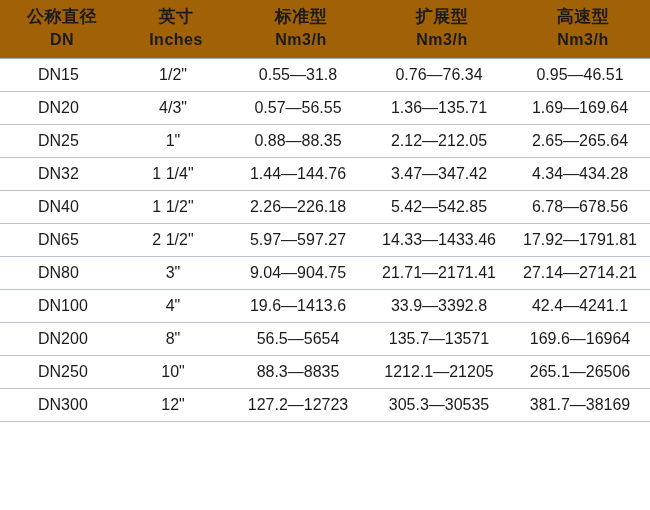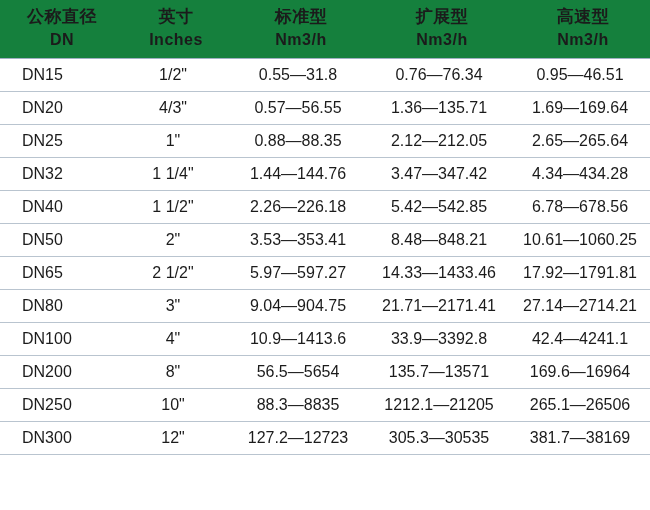--- a/index.html
+++ b/index.html
@@ -24,21 +24,21 @@
     border-collapse: collapse;
     table-layout: fixed;
   }
   table.spec-table col.c0 { width: 118px; }
   table.spec-table col.c1 { width: 110px; }
   table.spec-table col.c2 { width: 140px; }
   table.spec-table col.c3 { width: 142px; }
   table.spec-table col.c4 { width: 140px; }
 
   thead th {
-    background: #15803d;
+    background: #a16207;
     color: #1b1b1b;
     font-weight: bold;
     font-size: 17px;
     padding: 6px 2px 7px 8px;
     text-align: center;
     border: none;
     line-height: 1.35;
     vertical-align: middle;
   }
   thead th .hdr-line1 {
@@ -57,21 +57,21 @@
     font-size: 16px;
     color: #1b1b1b;
     text-align: center;
     padding: 4px 2px 4px 2px;
     border-bottom: 1px solid #b9c4cf;
     white-space: nowrap;
     line-height: 1.5;
   }
   tbody td.dn-cell {
     text-align: left;
-    padding-left: 22px;
+    padding-left: 38px;
   }
   tbody tr:last-child td {
     border-bottom: 1px solid #b9c4cf;
   }
   thead tr {
     border-bottom: 1px solid #9fb0c2;
   }
 </style>
 </head>
 <body>
@@ -139,44 +139,37 @@
         <td>4.34—434.28</td>
       </tr>
       <tr>
         <td class="dn-cell">DN40</td>
         <td>1 1/2"</td>
         <td>2.26—226.18</td>
         <td>5.42—542.85</td>
         <td>6.78—678.56</td>
       </tr>
       <tr>
-        <td class="dn-cell">DN50</td>
-        <td>2"</td>
-        <td>3.53—353.41</td>
-        <td>8.48—848.21</td>
-        <td>10.61—1060.25</td>
-      </tr>
-      <tr>
         <td class="dn-cell">DN65</td>
         <td>2 1/2"</td>
         <td>5.97—597.27</td>
         <td>14.33—1433.46</td>
         <td>17.92—1791.81</td>
       </tr>
       <tr>
         <td class="dn-cell">DN80</td>
         <td>3"</td>
         <td>9.04—904.75</td>
         <td>21.71—2171.41</td>
         <td>27.14—2714.21</td>
       </tr>
       <tr>
         <td class="dn-cell">DN100</td>
         <td>4"</td>
-        <td>10.9—1413.6</td>
+        <td>19.6—1413.6</td>
         <td>33.9—3392.8</td>
         <td>42.4—4241.1</td>
       </tr>
       <tr>
         <td class="dn-cell">DN200</td>
         <td>8"</td>
         <td>56.5—5654</td>
         <td>135.7—13571</td>
         <td>169.6—16964</td>
       </tr>

